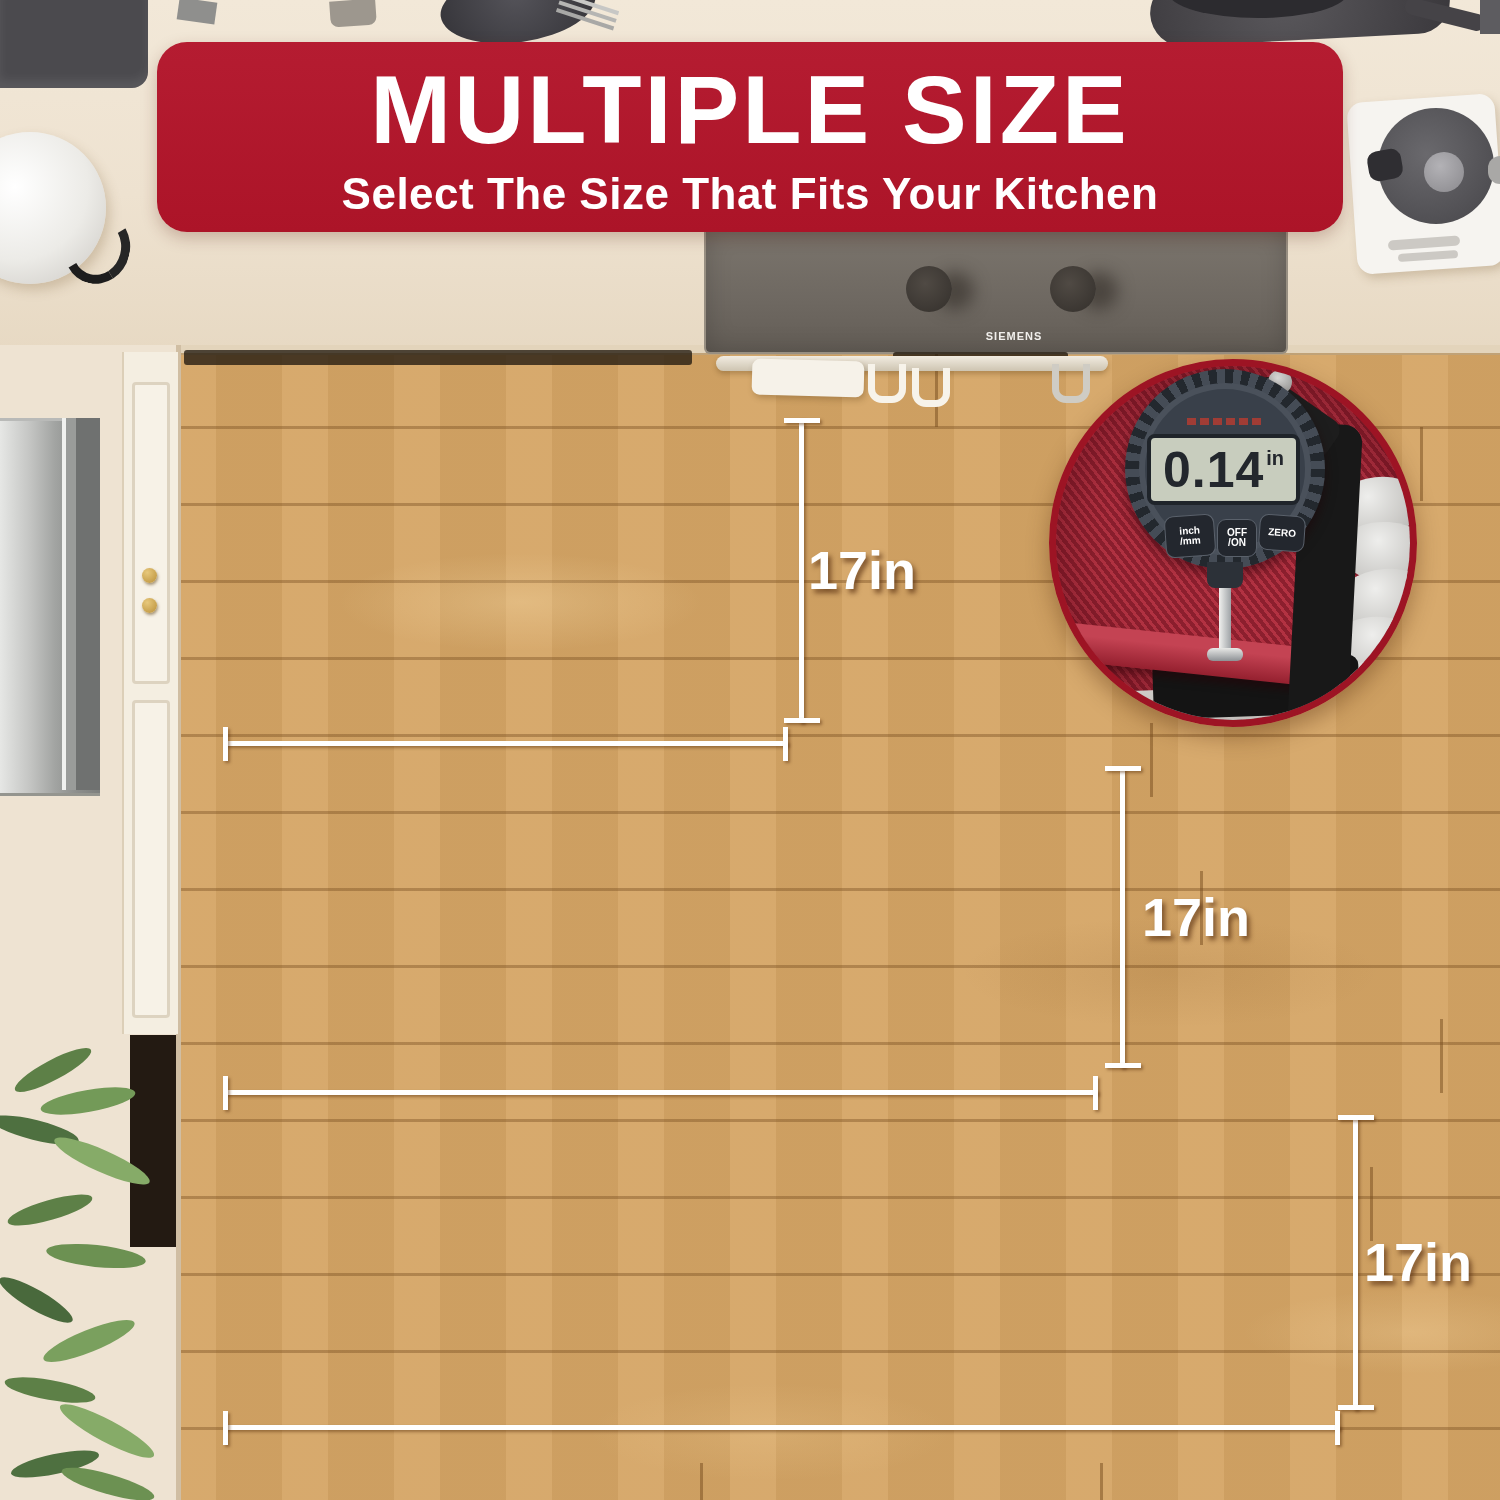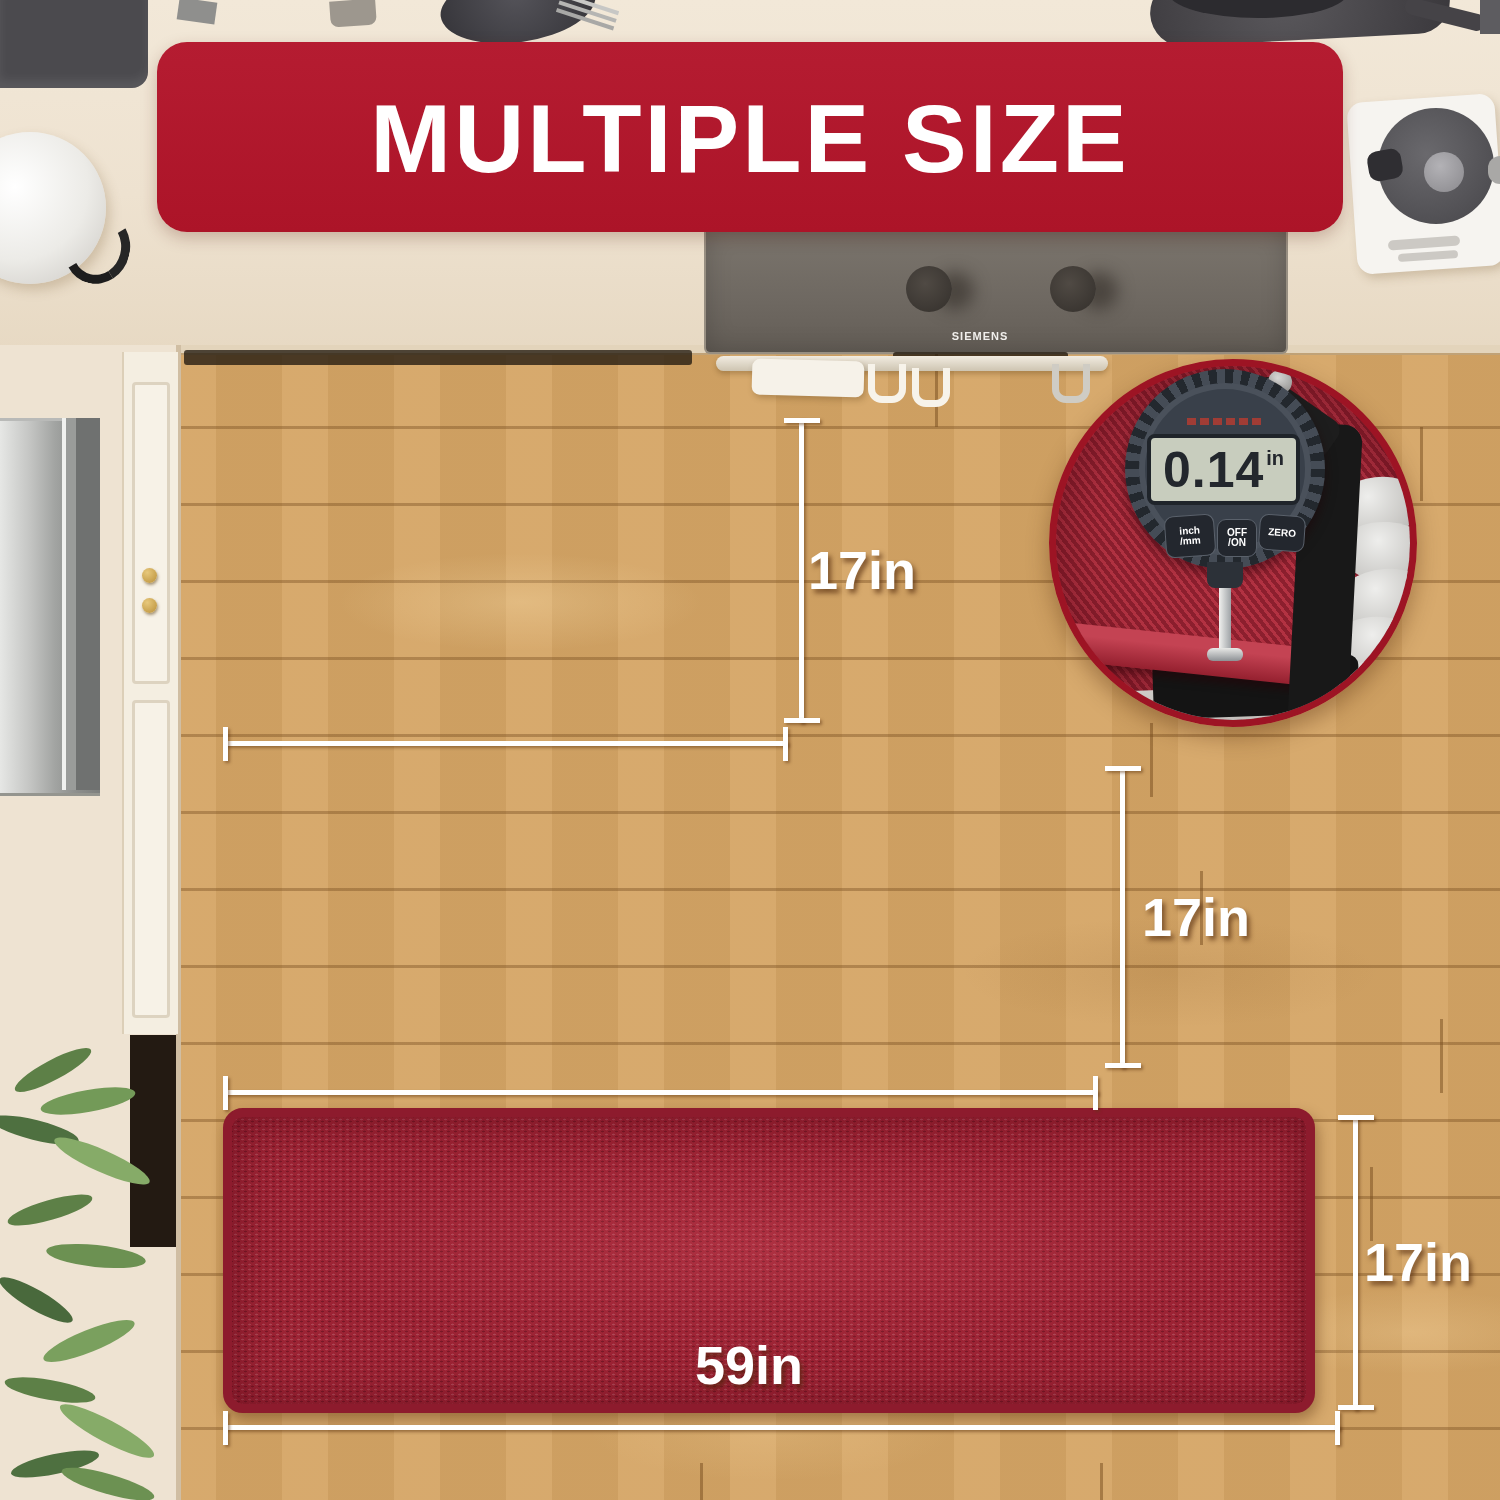--- a/index.html
+++ b/index.html
@@ -243,21 +243,21 @@
   <div class="abs appl-tr-circle"></div>
   <div class="abs appl-tr-notch"></div>
   <div class="abs appl-tr-knob"></div>
   <div class="abs appl-tr-handle"></div>
   <div class="abs appl-tr-slot" style="left:1388px;top:238px;width:72px;height:10px;"></div>
   <div class="abs appl-tr-slot" style="left:1398px;top:252px;width:60px;height:8px;"></div>
 
   <div class="abs hood">
     <div class="abs hood-knob" style="left:200px;top:38px;"></div>
     <div class="abs hood-knob" style="left:344px;top:38px;"></div>
-    <div class="abs brand" style="left:234px;top:102px;width:80px;">SIEMENS</div>
+    <div class="abs brand" style="left:268px;top:102px;width:80px;">SIEMENS</div>
   </div>
 
   <div class="abs slot-dark" style="left:184px;top:350px;width:508px;height:15px;"></div>
   <div class="abs slot-dark" style="left:893px;top:352px;width:175px;height:12px;"></div>
   <div class="abs rail"></div>
   <div class="abs towel"></div>
   <div class="abs hook" style="left:868px;top:364px;"></div>
   <div class="abs hook" style="left:912px;top:368px;"></div>
   <div class="abs hook metal" style="left:1052px;top:364px;"></div>
 
@@ -271,23 +271,20 @@
     <div class="abs leaf" style="left:-6px;top:260px;width:84px;height:20px;background:#49693c;transform:rotate(30deg);"></div>
     <div class="abs leaf" style="left:40px;top:300px;width:98px;height:22px;background:#7aa05e;transform:rotate(-22deg);"></div>
     <div class="abs leaf" style="left:4px;top:350px;width:92px;height:20px;background:#5d8047;transform:rotate(10deg);"></div>
     <div class="abs leaf" style="left:54px;top:390px;width:106px;height:22px;background:#86ab68;transform:rotate(28deg);"></div>
     <div class="abs leaf" style="left:10px;top:424px;width:90px;height:20px;background:#4e7040;transform:rotate(-12deg);"></div>
     <div class="abs leaf" style="left:60px;top:444px;width:96px;height:20px;background:#6c9152;transform:rotate(16deg);"></div>
   </div>
 
 
 
-  <div class="abs mat" style="left:223px;top:1108px;width:1092px;height:305px;box-sizing:border-box;">
-    <div class="mat-label" style="left:517px;top:248px;">59in</div>
-  </div>
 
   <div class="abs dim dim-v" style="left:799px;top:418px;height:305px;">
     <div class="cap-h" style="top:0;"></div>
     <div class="cap-h" style="bottom:0;"></div>
   </div>
   <div class="dim-label" style="left:862px;top:570px;">17in</div>
 
   <div class="abs dim dim-v" style="left:1120px;top:766px;height:302px;">
     <div class="cap-h" style="top:0;"></div>
     <div class="cap-h" style="bottom:0;"></div>
@@ -350,15 +347,16 @@
       </div>
 
       <div class="abs stem"></div>
       <div class="abs spindle"></div>
       <div class="abs sp-disc"></div>
     </div>
   </div>
 
   <div class="abs banner">
     <div class="banner-title">MULTIPLE SIZE</div>
+    <div class="banner-sub">Select The Size That Fits Your Kitchen</div>
   </div>
 
 </div>
 
 </body></html>

